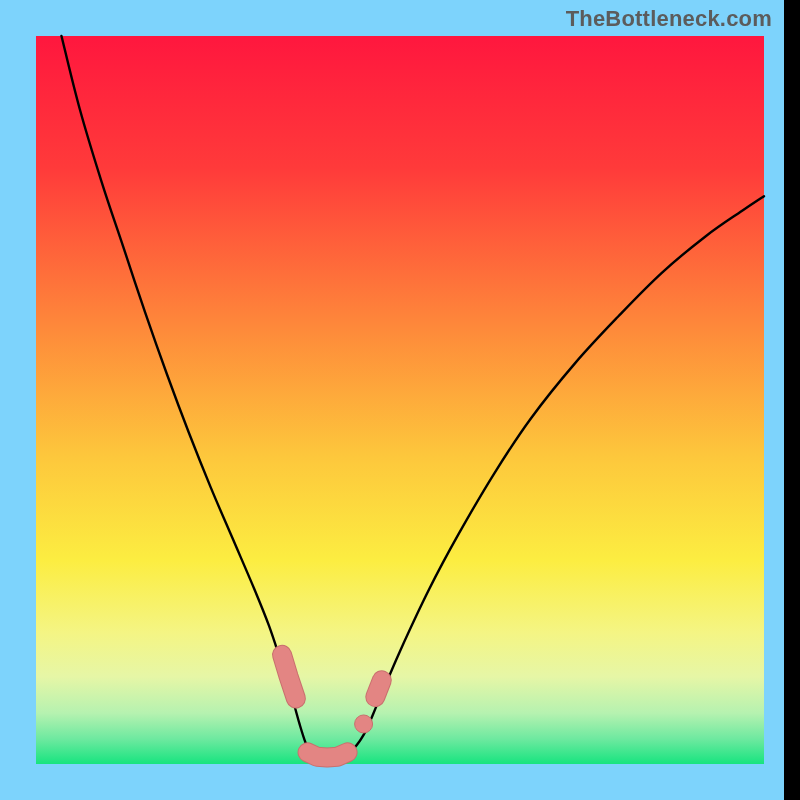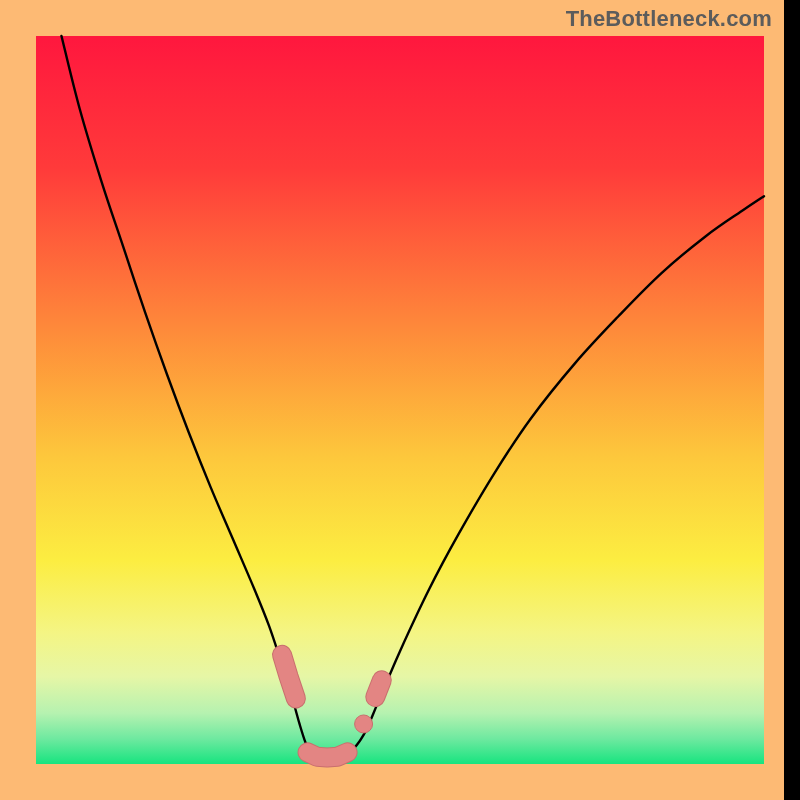--- a/index.html
+++ b/index.html
@@ -8,21 +8,21 @@
     width: 800px;
     height: 800px;
     background: #000;
     font-family: Arial, Helvetica, sans-serif;
     overflow: hidden;
   }
   .frame {
     position: absolute;
     top: 0; left: 0;
     width: 784px; height: 800px;
-    background: #fdba74;
+    background: #7dd3fc;
   }
   .watermark {
     position: absolute;
     top: 6px;
     right: 12px;
     color: #5c5c5c;
     font-size: 22px;
     font-weight: 600;
     letter-spacing: 0.2px;
     z-index: 3;

